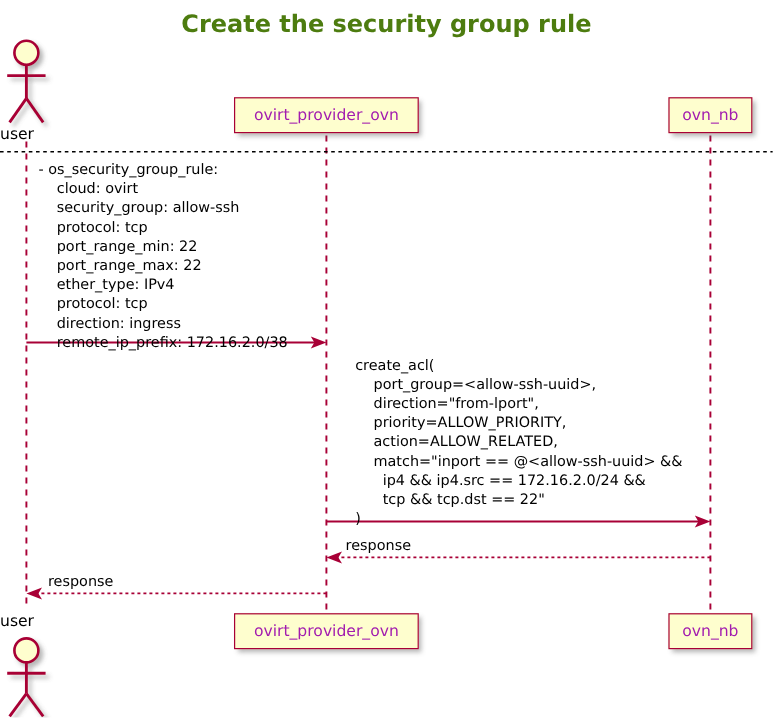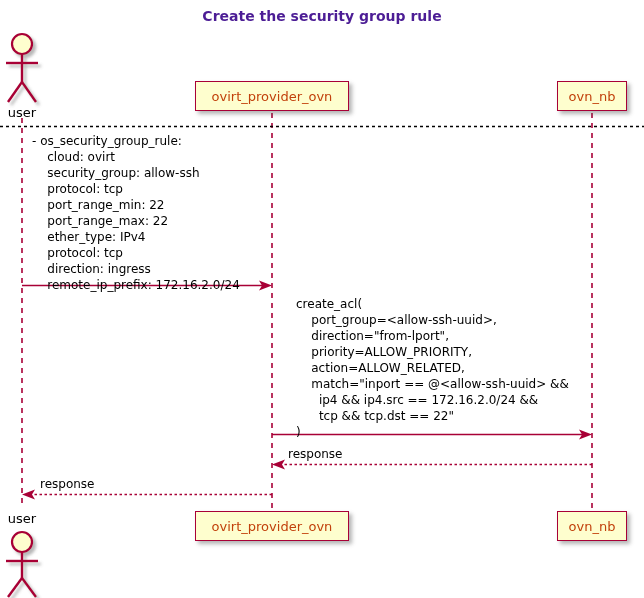--- a/index.html
+++ b/index.html
@@ -27,50 +27,49 @@
     height: 598px;
   }
 
   
   .diagram-title {
     position: absolute;
     left: 0;
     top: 8px;
     width: 644px;
     text-align: center;
-    font-size: 14px;
+    font-size: 20px;
     font-weight: bold;
-    color: #4c1d95;
+    color: #4d7c0f;
     letter-spacing: 0px;
     white-space: nowrap;
   }
 
   
   .participant-box {
     position: absolute;
     box-sizing: border-box;
     background: #FEFECE;
     border: 1.5px solid #A80036;
-    color: #c2410c;
+    color: #a21caf;
     font-size: 13px;
     line-height: 1;
     display: flex;
     align-items: center;
     justify-content: center;
     white-space: nowrap;
     box-shadow: 3px 3px 4px rgba(90,90,90,0.45);
   }
 
   
   .actor-label {
     position: absolute;
     font-size: 13px;
     color: #000000;
     white-space: nowrap;
-    text-align: center;
   }
 
   
   .msg-text {
     position: absolute;
     font-size: 12px;
     line-height: 16px;
     color: #000000;
     white-space: pre;
   }
@@ -148,21 +147,21 @@
 
   <div class="msg-text" style="left:32px; top:133px;">- os_security_group_rule:
     cloud: ovirt
     security_group: allow-ssh
     protocol: tcp
     port_range_min: 22
     port_range_max: 22
     ether_type: IPv4
     protocol: tcp
     direction: ingress
-    remote_ip_prefix: 172.16.2.0/24</div>
+    remote_ip_prefix: 172.16.2.0/38</div>
 
   <div class="msg-text" style="left:296px; top:296px;">create_acl(
     port_group=&lt;allow-ssh-uuid&gt;,
     direction="from-lport",
     priority=ALLOW_PRIORITY,
     action=ALLOW_RELATED,
     match="inport == @&lt;allow-ssh-uuid&gt; &amp;&amp;
       ip4 &amp;&amp; ip4.src == 172.16.2.0/24 &amp;&amp;
       tcp &amp;&amp; tcp.dst == 22"
 )</div>

